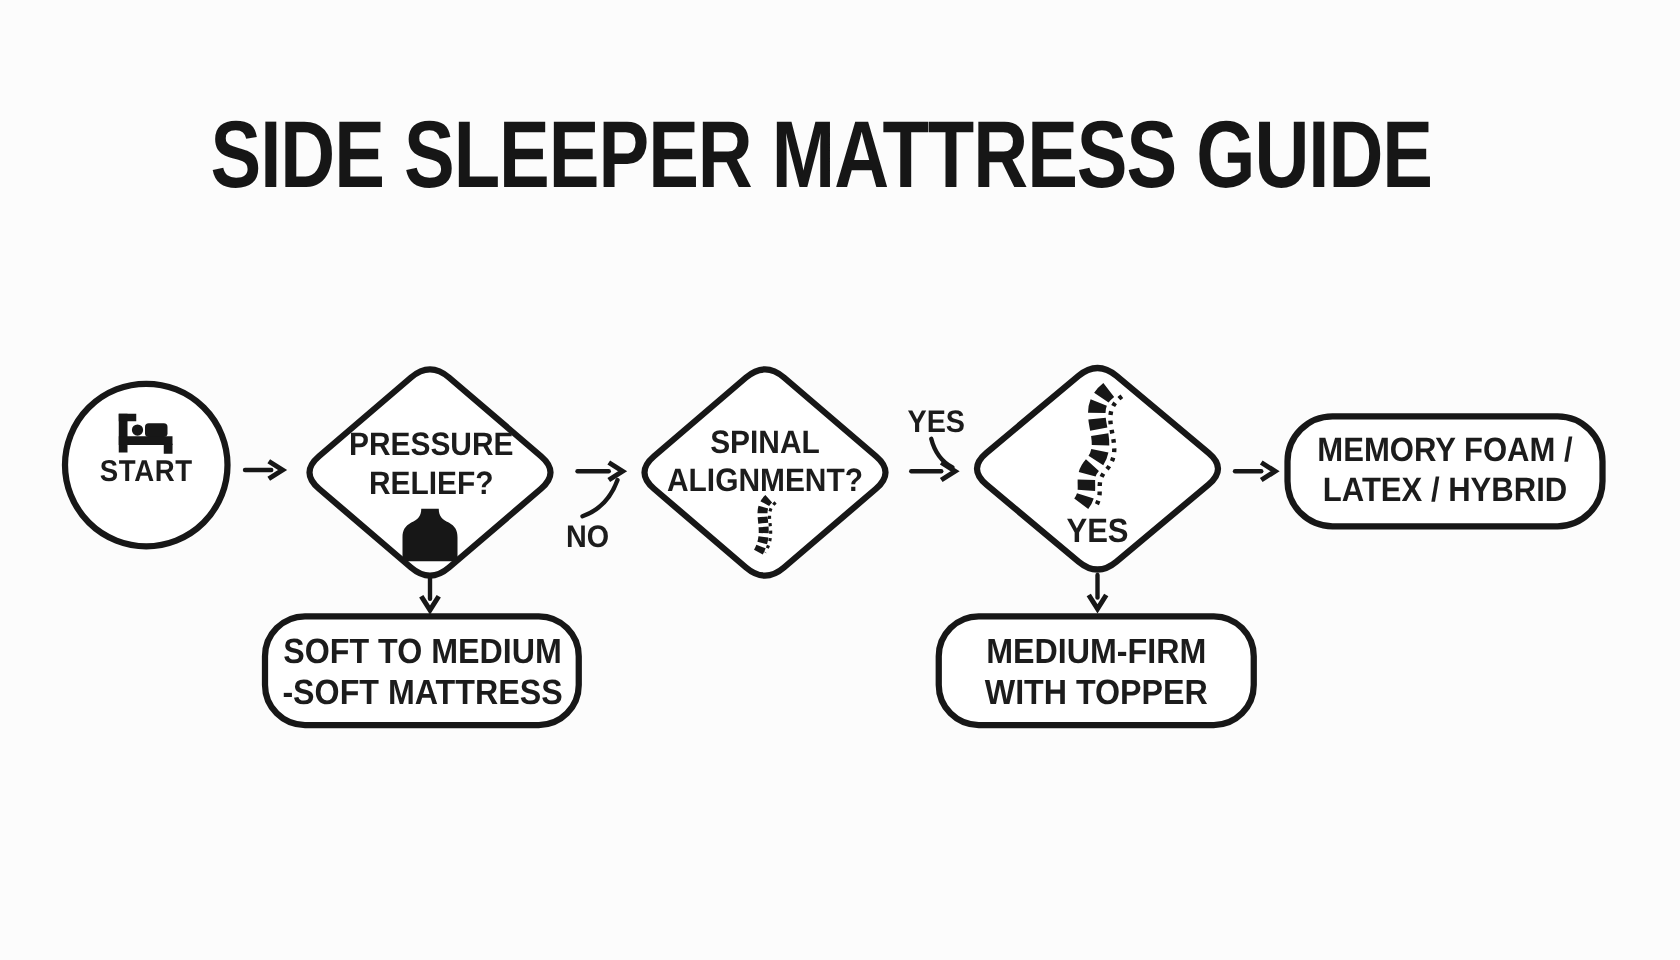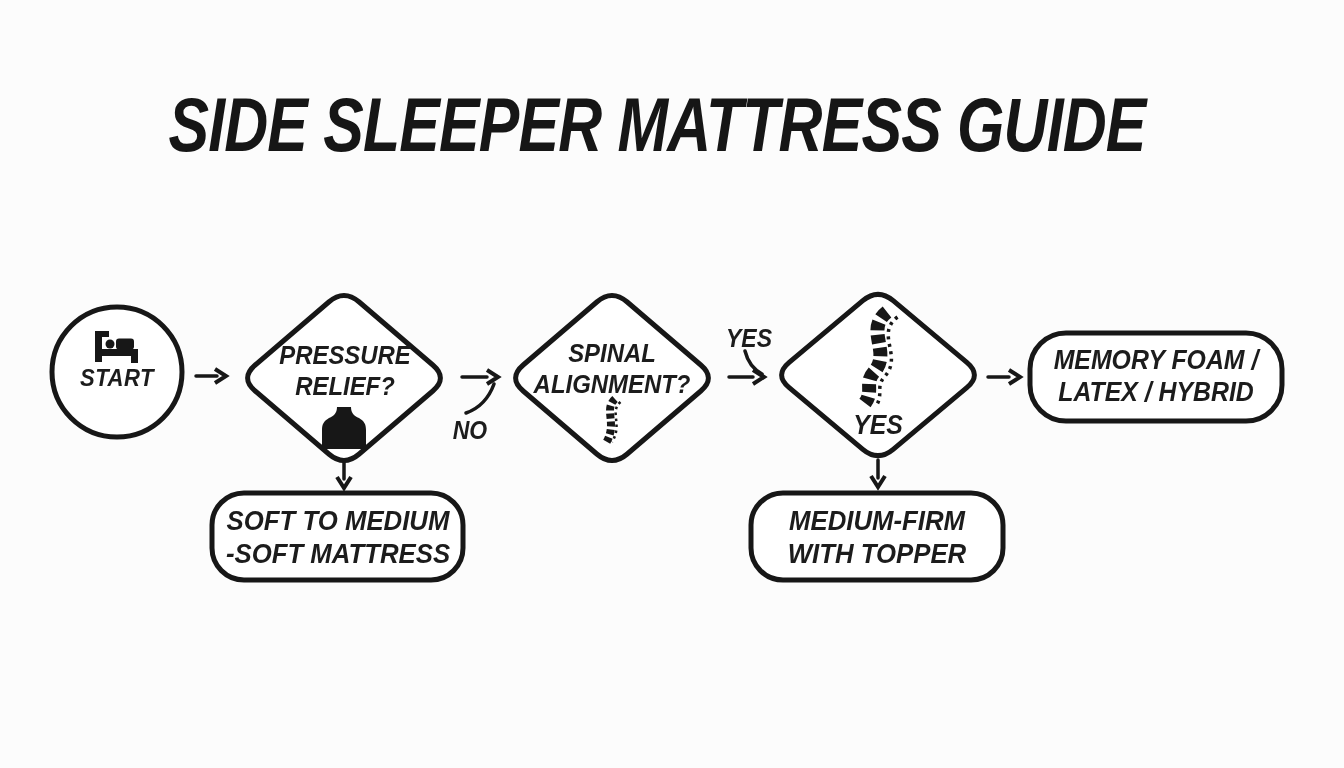--- a/index.html
+++ b/index.html
@@ -4,21 +4,20 @@
 <style>
   html, body { margin: 0; padding: 0; }
   body { background: #e9e9e9; }
   .canvas {
     position: relative;
     width: 1344px;
     height: 768px;
     background: #fcfcfc;
     overflow: hidden;
     font-family: "Liberation Sans", sans-serif;
-    font-style: italic;
   }
   .shapes {
     position: absolute;
     left: 0; top: 0;
     width: 1344px;
     height: 768px;
   }
   .title {
     position: absolute;
     left: 657px;

